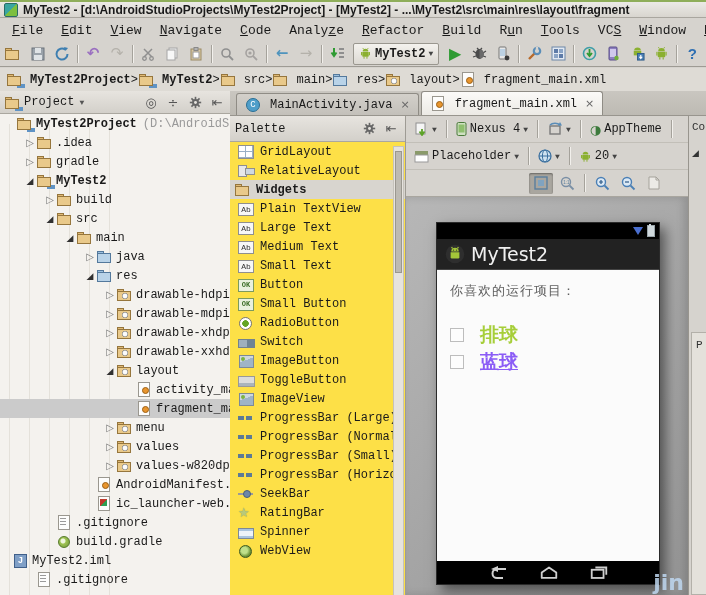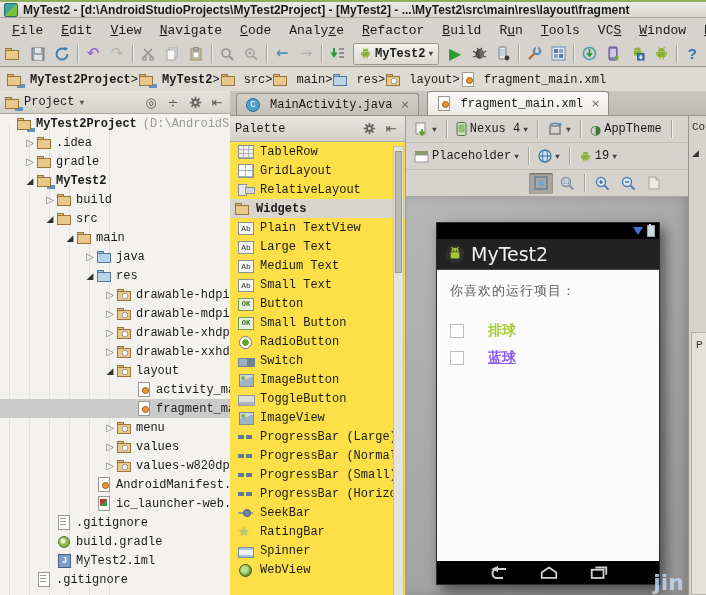--- a/index.html
+++ b/index.html
@@ -73,21 +73,21 @@
     background:repeating-linear-gradient(#9a9a9a 0 1px,transparent 1px 3px);}
   .ticon-gradle::after{content:"";position:absolute;left:2px;top:2px;width:10px;height:10px;border-radius:50%;
     background:radial-gradient(circle at 40% 40%,#eef5de 2px,#9fc353 3px,#6f963a 100%);border:1px solid #567a2a;}
   .ticon-iml::after{content:"J";position:absolute;left:2px;top:1px;width:11px;height:12px;background:#7f9fc6;
     border:1px solid #40608a;color:#fff;font-size:9px;line-height:12px;text-align:center;font-weight:bold;}
   .ticon-class::after{content:"C";position:absolute;left:1px;top:1px;width:12px;height:12px;border-radius:50%;
     background:#4f9ec9;border:1px solid #2b6f94;color:#fff;font-size:9px;line-height:12px;text-align:center;}
   
   .tabbar{position:absolute;left:230px;top:0;width:476px;height:25px;background:linear-gradient(#c9c6c0,#bdbab3);
     border-bottom:1px solid #98958e;display:flex;align-items:flex-end;padding-left:6px;box-sizing:border-box;}
-  .tab{display:flex;align-items:center;gap:5px;height:21px;padding:0 8px;margin-right:8px;
+  .tab{display:flex;align-items:center;gap:5px;height:21px;padding:0 8px;margin-right:2px;
     border:1px solid #8f8c85;border-bottom:none;background:linear-gradient(#d3d0ca,#c3c0ba);border-radius:3px 3px 0 0;}
   .tab.active{background:linear-gradient(#fbfaf8,#eceae5);height:23px;}
   .tab .close{color:#666;font-size:11px;margin-left:3px;font-family:"DejaVu Sans",sans-serif;}
   
   .palette{position:absolute;left:230px;top:25px;width:176px;bottom:0;background:#fde047;
     border-right:1px solid #9e9b94;overflow:hidden;box-sizing:border-box;}
   .pal-header{height:25px;background:linear-gradient(#e7e4df,#d3d0ca);border-bottom:1px solid #aaa79f;
     display:flex;align-items:center;padding:0 5px;gap:4px;}
   .pal-header .t{flex:1;}
   .pal-list{position:absolute;left:0;top:26px;right:0;bottom:0;}
@@ -150,21 +150,21 @@
   .phone{position:absolute;left:30px;top:25px;width:222px;height:361px;background:#fbfbfb;
     border:1px solid #2a2a2a;box-shadow:5px 6px 12px rgba(0,0,0,.5);display:flex;flex-direction:column;}
   .p-status{height:16px;background:#000;display:flex;align-items:center;justify-content:flex-end;gap:4px;padding-right:4px;}
   .sig{width:0;height:0;border-left:5px solid transparent;border-right:5px solid transparent;border-top:8px solid #4a6fd0;}
   .batt{width:6px;height:10px;background:#cfd8dc;border:1px solid #9aa5aa;position:relative;}
   .batt::before{content:"";position:absolute;left:1px;top:-2px;width:2px;height:2px;background:#cfd8dc;}
   .p-action{height:30px;background:#222;border-bottom:1px solid #444;display:flex;align-items:center;gap:6px;padding-left:8px;}
   .p-title{color:#f0f0f0;font-size:19px;font-family:"DejaVu Sans",sans-serif;}
   .p-content{flex:1;background:#fbfbfb;position:relative;font-family:"DejaVu Sans",sans-serif;}
   .p-prompt{position:absolute;left:13px;top:12px;font-size:13px;color:#5f5f5f;letter-spacing:1px;}
-  .cbrow{position:absolute;left:13px;display:flex;align-items:center;gap:24px;font-size:14px;font-weight:600;}
+  .cbrow{position:absolute;left:13px;display:flex;align-items:center;gap:16px;font-size:19px;font-weight:600;}
   .cbbox{width:12px;height:12px;border:1px solid #bdbdbd;background:#fdfdfd;flex:none;}
   .cb-green{color:#a6ce39;}
   .cb-dark{color:#8b5cf6;text-decoration:underline;}
   .p-nav{height:23px;background:#000;display:flex;align-items:center;justify-content:center;gap:30px;}
   .watermark{position:absolute;color:rgba(190,215,240,.85);font-size:22px;font-family:"DejaVu Sans",sans-serif;
     font-weight:bold;right:4px;bottom:0px;}
   
   .right-strip{position:absolute;left:688px;top:25px;width:18px;bottom:0;background:#d6d3ce;
     border-left:1px solid #98958e;overflow:hidden;}
   .rs-co{position:absolute;left:3px;top:5px;font-size:11px;color:#333;}
@@ -542,21 +542,21 @@
           <div class="trow" style="padding-left: 44px;">
             <span class="arrow"></span>
             <span class="ticon ticon-file-text"></span>
             <span class="tlabel">.gitignore</span>
           </div>
           <div class="trow" style="padding-left: 44px;">
             <span class="arrow"></span>
             <span class="ticon ticon-gradle"></span>
             <span class="tlabel">build.gradle</span>
           </div>
-          <div class="trow" style="padding-left: 44px;">
+          <div class="trow" style="">
             <span class="arrow"></span>
             <span class="ticon ticon-iml"></span>
             <span class="tlabel">MyTest2.iml</span>
           </div>
           <div class="trow" style="padding-left: 24px;">
             <span class="arrow"></span>
             <span class="ticon ticon-file-text"></span>
             <span class="tlabel">.gitignore</span>
           </div>
         </div>
@@ -587,24 +587,20 @@
                 <line x1="13" y1="3" x2="3" y2="13"></line>
               </g>
               <circle cx="8" cy="8" r="4.2" fill="#666"></circle>
               <circle cx="8" cy="8" r="1.8" fill="#e7e4df"></circle>
             </svg>
         </span>
         <span class="hicon">⇤</span>
       </div>
       <div class="pal-list" id="pallist">
           <div class="prow">
-            <span class="picon picon-tablerow"></span>
-            <span>TableRow</span>
-          </div>
-          <div class="prow">
             <span class="picon picon-gridlayout"></span>
             <span>GridLayout</span>
           </div>
           <div class="prow">
             <span class="picon picon-relativelayout"></span>
             <span>RelativeLayout</span>
           </div>
           <div class="prow section">
             <span class="picon picon-folder"></span>
             <span>Widgets</span>
@@ -746,21 +742,21 @@
         <span class="sep"></span>
         <span class="dbtn">
           <svg width="13" height="13" viewBox="0 0 16 16">
               <path d="M4 6h8v5a1 1 0 0 1-1 1H5a1 1 0 0 1-1-1z" fill="#8bb030"></path>
               <path d="M4.5 5.5a3.5 3.5 0 0 1 7 0z" fill="#8bb030"></path>
               <rect x="2.5" y="6.2" width="1.2" height="4" fill="#8bb030"></rect>
               <rect x="12.3" y="6.2" width="1.2" height="4" fill="#8bb030"></rect>
               <rect x="5.6" y="12" width="1.2" height="2.4" fill="#8bb030"></rect>
               <rect x="9.2" y="12" width="1.2" height="2.4" fill="#8bb030"></rect>
             </svg>
-          <span>19</span>
+          <span>20</span>
           <span class="dd">▼</span>
         </span>
       </div>
       <div class="dtb dtb3">
         <span class="zbtn pressed">
           <svg width="14" height="14" viewBox="0 0 14 14">
               <rect x="1" y="1" width="12" height="12" fill="none" stroke="#5a7f9e" stroke-width="1.4"></rect>
               <rect x="4" y="4" width="6" height="6" fill="#7fa3c0"></rect>
             </svg>
         </span>

